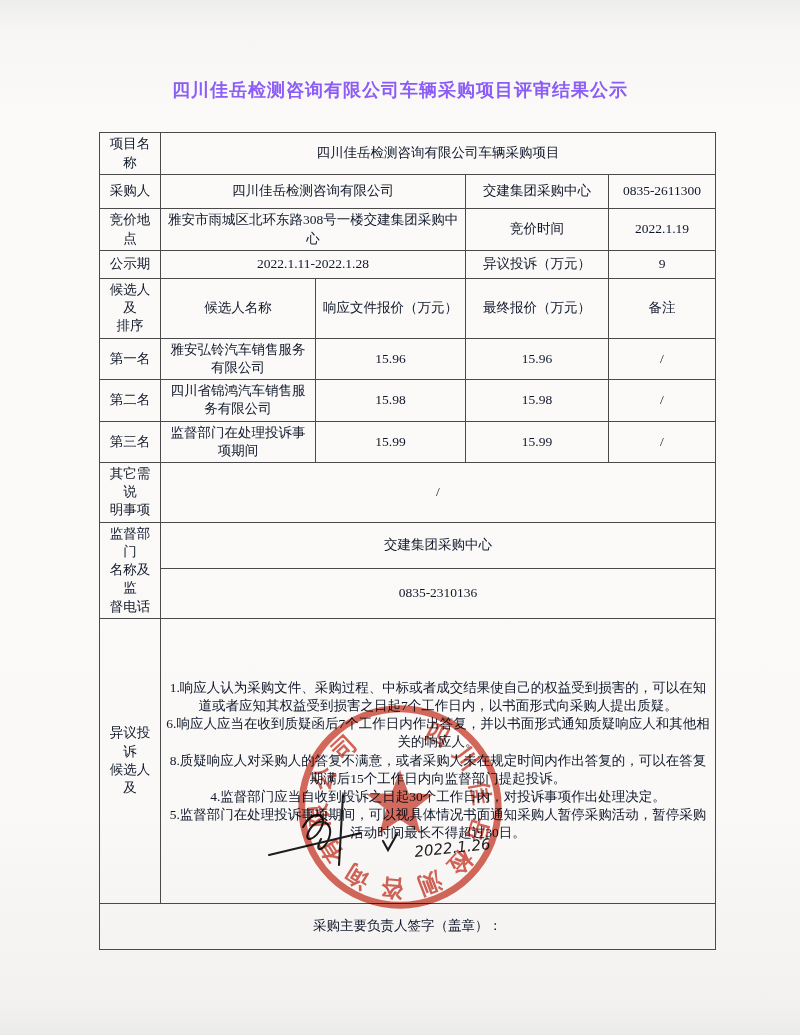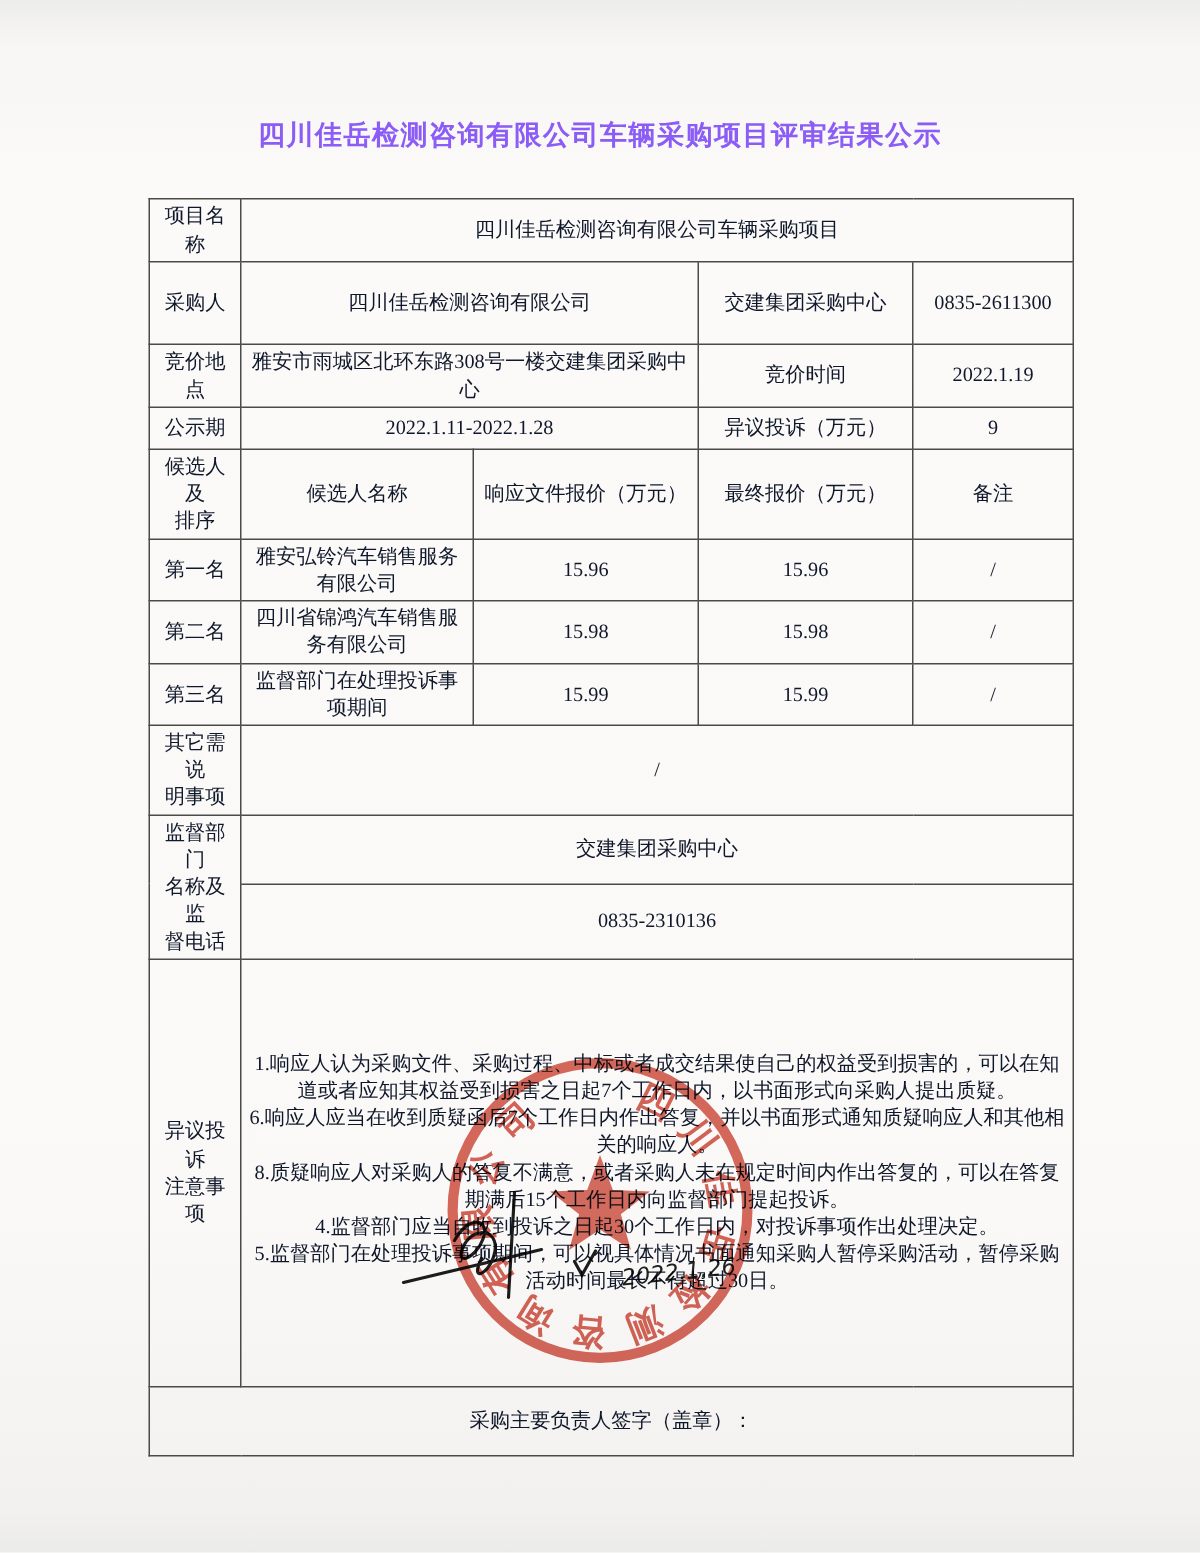--- a/index.html
+++ b/index.html
@@ -30,21 +30,21 @@
   td.lab{text-align:left;padding-left:5px;padding-right:3px;}
   td.pre{white-space:pre-line;}
   td.center{text-align:center;font-family:Liberation Serif, serif;}
   td.big{
     text-align:left;vertical-align:top;
     padding:57px 10px 6px 9px;line-height:1.62;
   }
   td.sig{
     text-align:left;padding-left:7px;vertical-align:middle;
   }
-  .r1{height:42px}.r2{height:55px}.r3{height:42px}.r4{height:28px}
+  .r1{height:42px}.r2{height:34px}.r3{height:42px}.r4{height:28px}
   .r5{height:37px}.r6{height:37px}.r7{height:37px}.r8{height:37px}
   .r9{height:40px}.r10{height:35px}.r11{height:38px}.r12{height:285px}
   .r13{height:46px}
   .stamp{
     position:absolute;left:293px;top:700px;width:214px;height:214px;
     mix-blend-mode:multiply;opacity:0.88;
   }
   .handwriting{
     position:absolute;left:263px;top:793px;width:260px;height:78px;
     mix-blend-mode:multiply;
@@ -136,21 +136,21 @@
 名称及监
 督电话</td>
     <td colspan="4">交建集团采购中心</td>
   </tr>
   <tr class="r11">
     <td colspan="4">0835-2310136</td>
   </tr>
 
   <tr class="r12">
     <td class="pre">异议投诉
-注意事项</td>
+候选人及</td>
     <td colspan="4" class="big">
       <p class="bigline">1.响应人认为采购文件、采购过程、中标或者成交结果使自己的权益受到损害的，可以在知道或者应知其权益受到损害之日起7个工作日内，以书面形式向采购人提出质疑。</p>
       <p class="bigline">6.响应人应当在收到质疑函后7个工作日内作出答复，并以书面形式通知质疑响应人和其他相关的响应人。</p>
       <p class="bigline">8.质疑响应人对采购人的答复不满意，或者采购人未在规定时间内作出答复的，可以在答复期满后15个工作日内向监督部门提起投诉。</p>
       <p class="bigline">4.监督部门应当自收到投诉之日起30个工作日内，对投诉事项作出处理决定。</p>
       <p class="bigline">5.监督部门在处理投诉事项期间，可以视具体情况书面通知采购人暂停采购活动，暂停采购活动时间最长不得超过30日。</p>
     </td>
   </tr>
 
   <tr class="r13">

